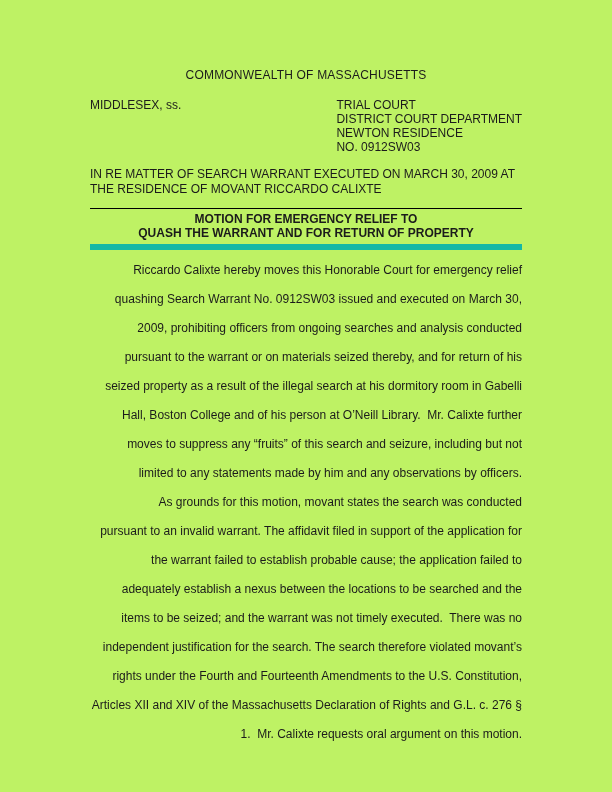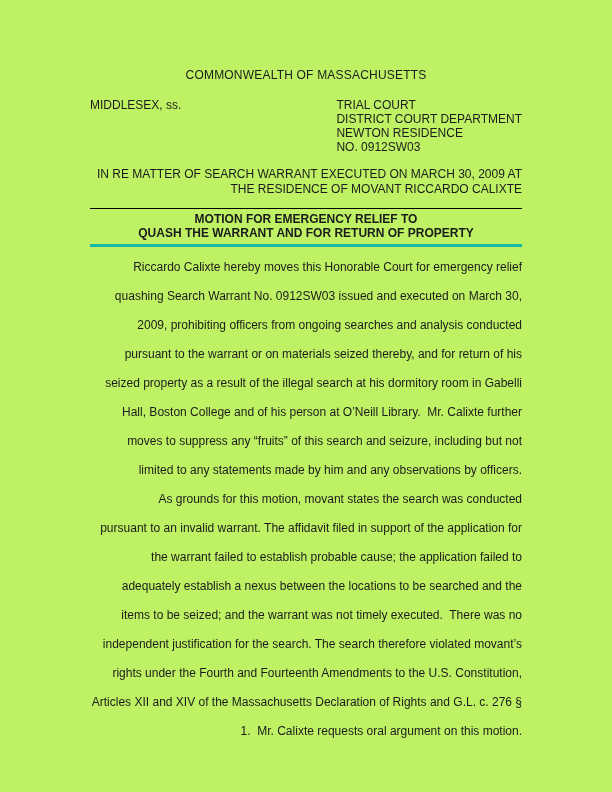--- a/index.html
+++ b/index.html
@@ -33,28 +33,28 @@
     display: flex;
     justify-content: space-between;
     align-items: flex-start;
   }
   .court-block {
     white-space: pre-wrap;
     line-height: 14px;
     text-align: left;
   }
   .caption {
-    text-align: right;
+    text-align: left;
     white-space: pre-wrap;
     line-height: 15px;
     margin-top: 13px;
   }
   .title-block {
     border-top: 1px solid #000000;
-    border-bottom: 3px solid #14b8a6;
+    border-bottom: 6px solid #14b8a6;
     margin-top: 11px;
     padding: 3px 0 4px 0;
   }
   .title {
     text-align: center;
     font-weight: bold;
     white-space: pre-wrap;
     line-height: 14px;
   }
   .body-para {

